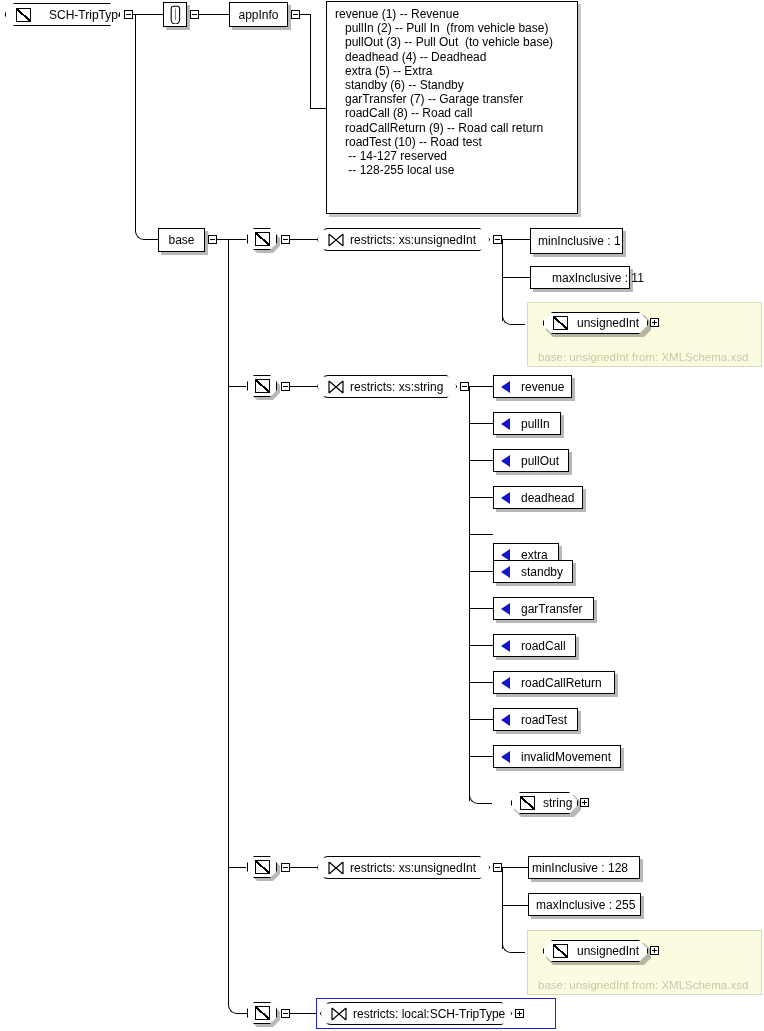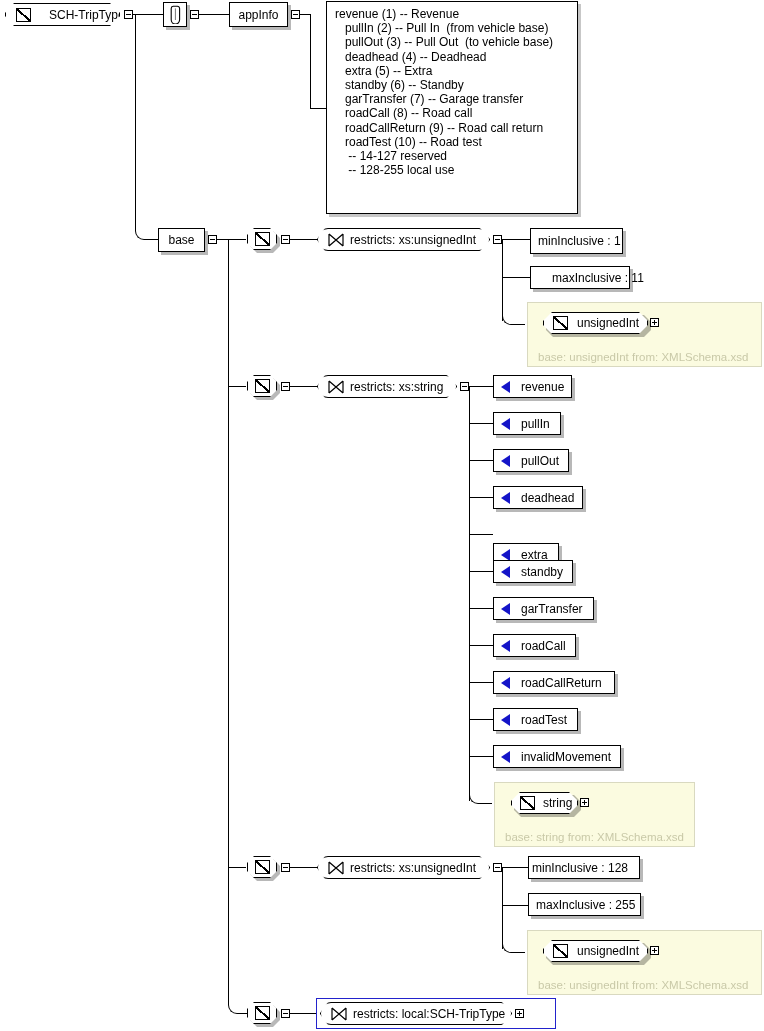--- a/index.html
+++ b/index.html
@@ -426,23 +426,20 @@
   </div>
   <div class="rectnode" style="left:493px; top:708px; width:85px; height:23px;">
     <span class="enum-tri"></span>
     <span class="enum-label">roadTest</span>
   </div>
   <div class="rectnode" style="left:493px; top:745px; width:128px; height:23px;text-align:right;">
     <span class="enum-tri"></span>
     <span class="enum-label">invalidMovement</span>
   </div>
 
-  <div class="basepanel" style="left:494px; top:782px; width:201px; height:65px;">
-    <span class="basetext">base: string from: XMLSchema.xsd</span>
-  </div>
   <div class="octshadow" style="left:514px; top:795px; width:67px; height:22px;"></div>
   <div class="lozenge" style="left:511px; top:792px; width:67px; height:22px;">
     <span class="st-icon" style="margin-left:8px;"></span>
     <span style="margin-left:8px;">string</span>
   </div>
   <div class="expander plus" style="left:580px; top:798px;"></div>
 
   <div class="octshadow" style="left:250px; top:859px; width:30px; height:22px;"></div>
   <div class="octnode" style="left:247px; top:856px; width:30px; height:22px; justify-content:center;">
     <span class="st-icon"></span>

